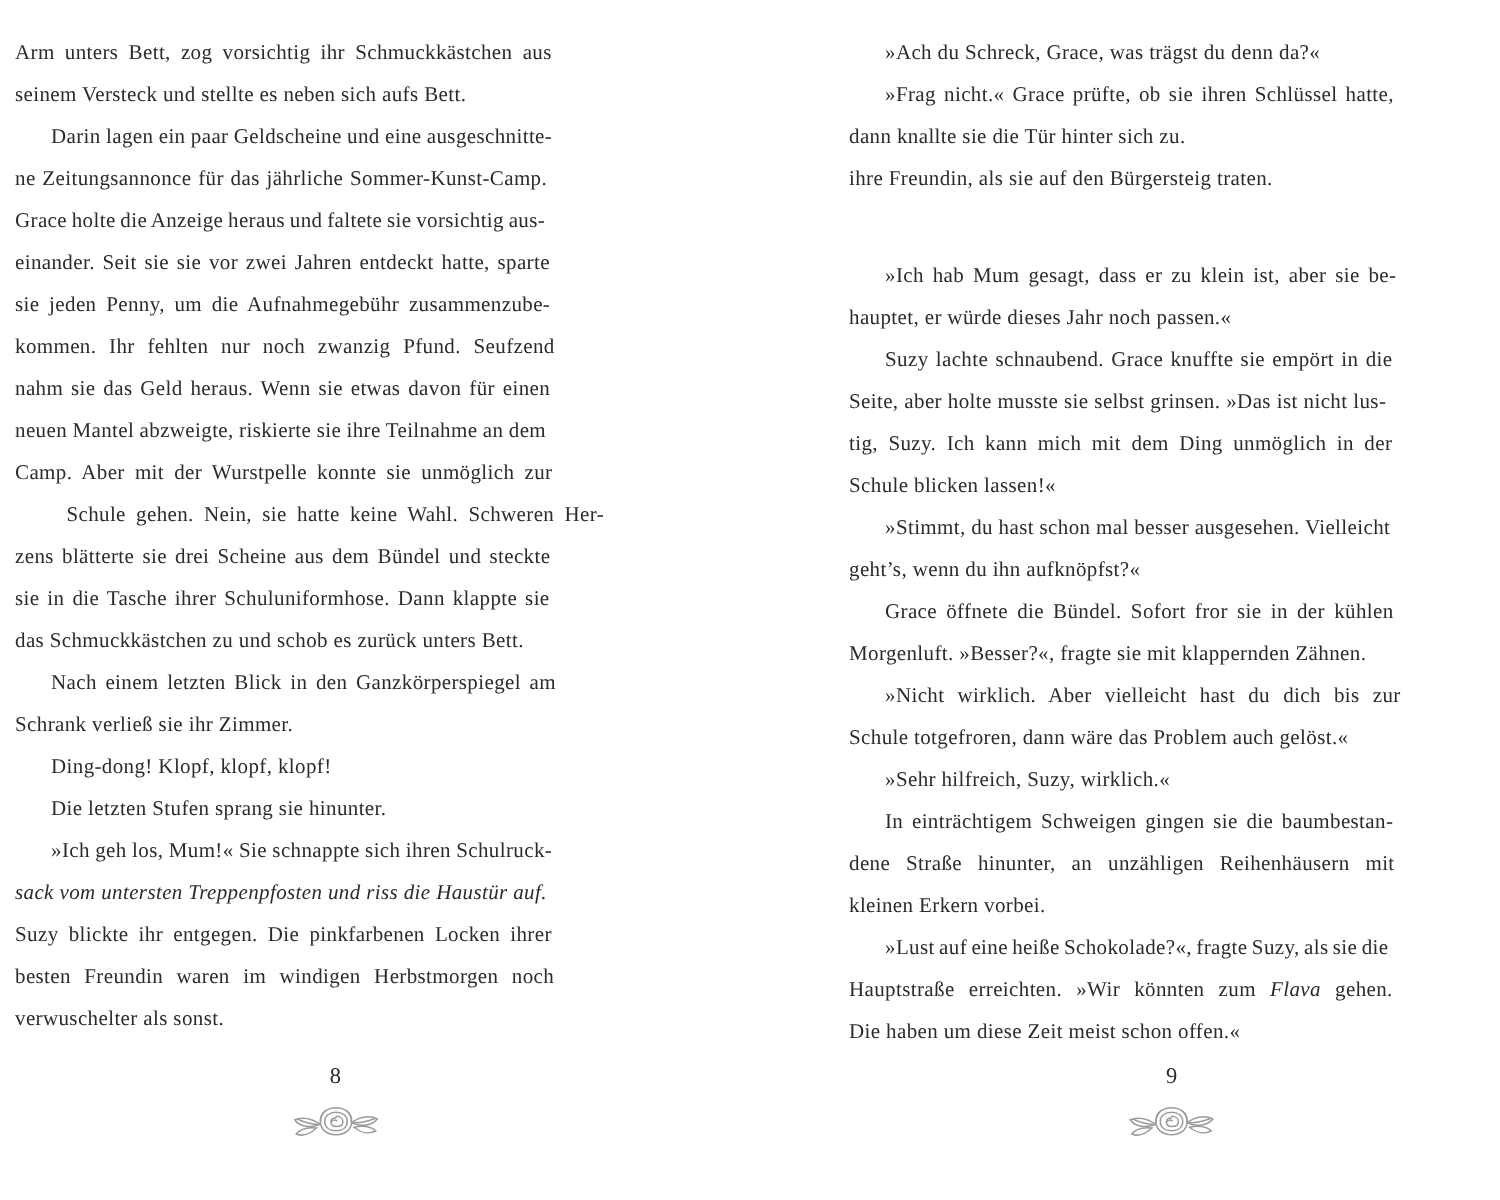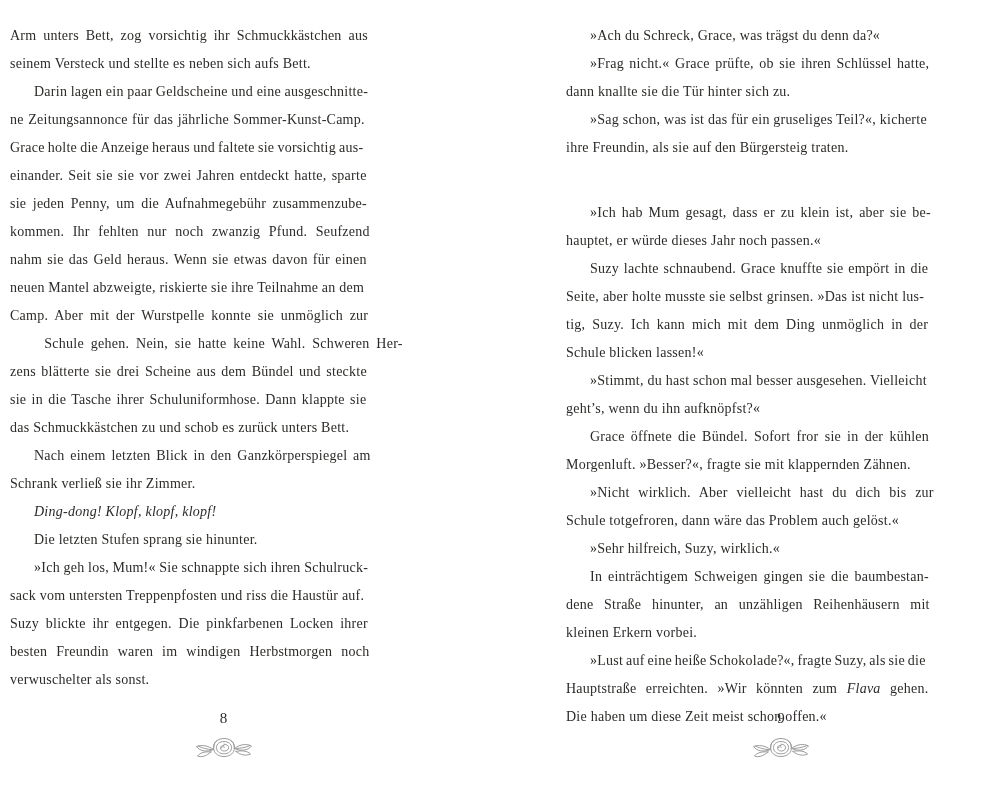--- a/index.html
+++ b/index.html
@@ -25,21 +25,21 @@
   .textcol { width: 100%; }
   .line {
     white-space: nowrap;
     height: 28px;
     line-height: 28px;
     font-size: 14px;
     letter-spacing: 0.25px;
     overflow: visible;
   }
   .line.indent { padding-left: 24px; }
-  .line.italic { font-style: italic; }
+  .line.italic { }
   .line em { font-style: italic; }
   .pagefooter {
     position: absolute;
     top: 686px; left: 0; right: 0;
     text-align: center;
   }
   .pagenum {
     font-size: 15px;
     line-height: 20px;
     color: #2d2b28;
@@ -70,21 +70,21 @@
         <div class="line" style="word-spacing: 3.00586px;"><span class="ltxt">Camp. Aber mit der Wurstpelle konnte sie unmöglich zur</span></div>
         <div class="line" style="word-spacing: 3.10938px; text-align: center;"><span class="ltxt">Schule gehen. Nein, sie hatte keine Wahl. Schweren Her-</span></div>
         <div class="line" style="word-spacing: 1.72049px;"><span class="ltxt">zens blätterte sie drei Scheine aus dem Bündel und steckte</span></div>
         <div class="line" style="word-spacing: 1.5293px;"><span class="ltxt">sie in die Tasche ihrer Schuluniformhose. Dann klappte sie</span></div>
         <div class="line"><span class="ltxt">das Schmuckkästchen zu und schob es zurück unters Bett.</span></div>
         <div class="line indent" style="word-spacing: 1.96875px;"><span class="ltxt">Nach einem letzten Blick in den Ganzkörperspiegel am</span></div>
         <div class="line"><span class="ltxt">Schrank verließ sie ihr Zimmer.</span></div>
         <div class="line indent italic"><span class="ltxt">Ding-dong! Klopf, klopf, klopf!</span></div>
         <div class="line indent"><span class="ltxt">Die letzten Stufen sprang sie hinunter.</span></div>
         <div class="line indent" style="word-spacing: -0.150391px;"><span class="ltxt">»Ich geh los, Mum!« Sie schnappte sich ihren Schulruck-</span></div>
-        <div class="line" style="word-spacing: 0.0078125px;"><span class="ltxt">sack vom untersten Treppenpfosten und riss die Haustür auf.</span></div>
+        <div class="line" style="word-spacing: 0.0078125px; font-style: italic;"><span class="ltxt">sack vom untersten Treppenpfosten und riss die Haustür auf.</span></div>
         <div class="line" style="word-spacing: 3.02902px;"><span class="ltxt">Suzy blickte ihr entgegen. Die pinkfarbenen Locken ihrer</span></div>
         <div class="line" style="word-spacing: 5.19792px;"><span class="ltxt">besten Freundin waren im windigen Herbstmorgen noch</span></div>
         <div class="line"><span class="ltxt">verwuschelter als sonst.</span></div>
       </div>
     <footer class="pagefooter">
       <div class="pagenum">8</div>
       <div class="ornament">
         <svg width="66" height="30" viewBox="0 0 66 30" aria-hidden="true">
           <g fill="none" stroke="#9b9b9b" stroke-width="1" stroke-linecap="round">
             <path d="M33 5.5 C39 5.5 43.5 9 43.5 14.5 C43.5 20 39 23.5 33 23.5 C27 23.5 22.5 20 22.5 14.5 C22.5 9 27 5.5 33 5.5 Z"></path>
@@ -103,21 +103,20 @@
         </svg>
       </div>
     </footer>
   </section>
 
   <section class="page right">
     <div class="textcol">
         <div class="line indent"><span class="ltxt">»Ach du Schreck, Grace, was trägst du denn da?«</span></div>
         <div class="line indent" style="word-spacing: 1.69922px;"><span class="ltxt">»Frag nicht.« Grace prüfte, ob sie ihren Schlüssel hatte,</span></div>
         <div class="line"><span class="ltxt">dann knallte sie die Tür hinter sich zu.</span></div>
-        <div class="line indent" style="word-spacing: -0.0572917px;"><span class="ltxt">»Sag schon, was ist das für ein gruseliges Teil?«, kicherte</span></div>
         <div class="line"><span class="ltxt">ihre Freundin, als sie auf den Bürgersteig traten.</span></div>
         <div class="line indent" style="word-spacing: 2.14062px; margin-top: 37px;"><span class="ltxt">»Ich hab Mum gesagt, dass er zu klein ist, aber sie be-</span></div>
         <div class="line"><span class="ltxt">hauptet, er würde dieses Jahr noch passen.«</span></div>
         <div class="line indent" style="word-spacing: 1.0957px;"><span class="ltxt">Suzy lachte schnaubend. Grace knuffte sie empört in die</span></div>
         <div class="line" style="word-spacing: 0.157812px;"><span class="ltxt">Seite, aber holte musste sie selbst grinsen. »Das ist nicht lus-</span></div>
         <div class="line" style="word-spacing: 3.23281px;"><span class="ltxt">tig, Suzy. Ich kann mich mit dem Ding unmöglich in der</span></div>
         <div class="line"><span class="ltxt">Schule blicken lassen!«</span></div>
         <div class="line indent" style="word-spacing: 0.00446429px;"><span class="ltxt">»Stimmt, du hast schon mal besser ausgesehen. Vielleicht</span></div>
         <div class="line"><span class="ltxt">geht’s, wenn du ihn aufknöpfst?«</span></div>
         <div class="line indent" style="word-spacing: 2.39062px;"><span class="ltxt">Grace öffnete die Bündel. Sofort fror sie in der kühlen</span></div>

